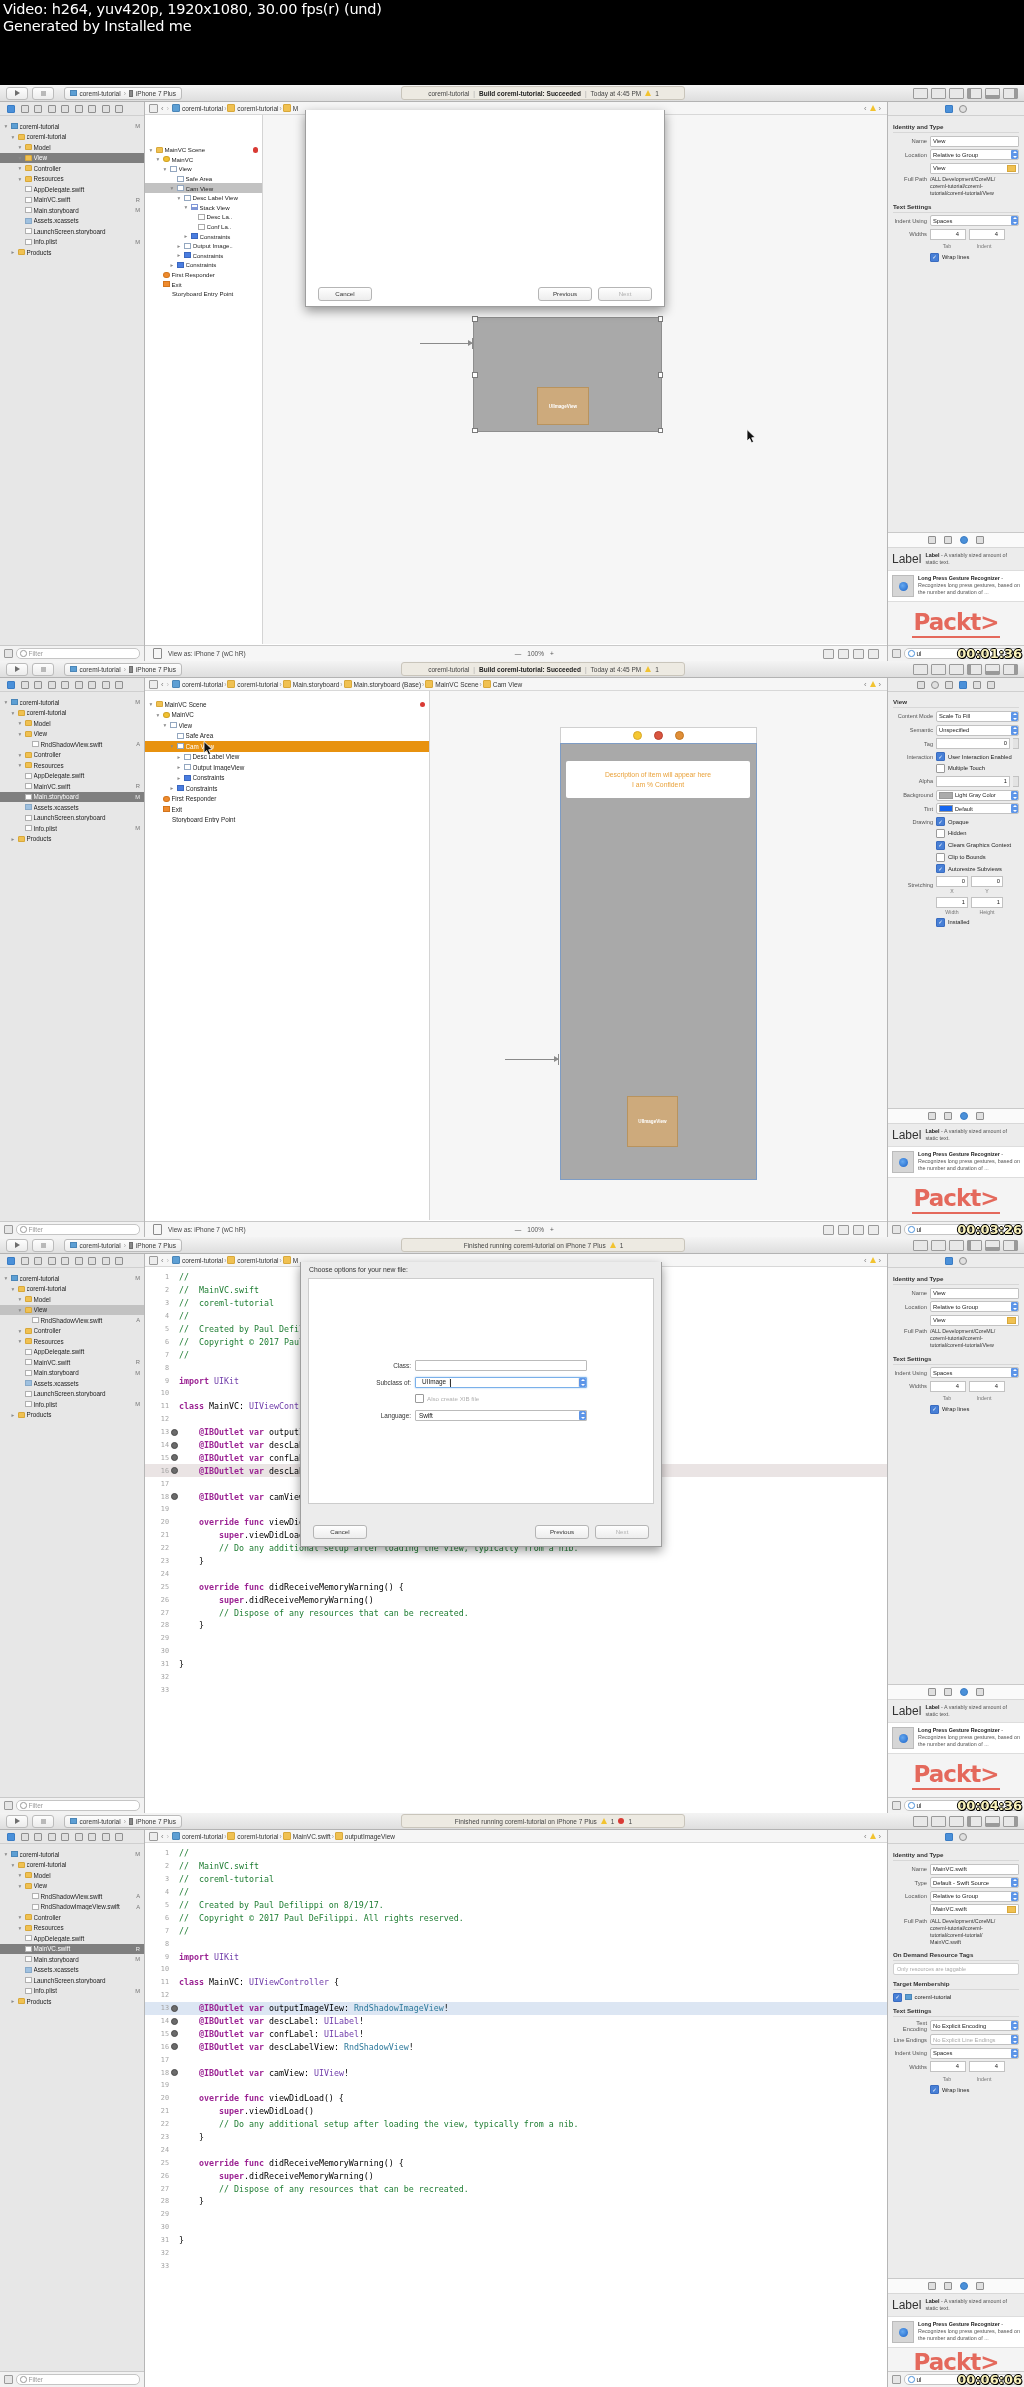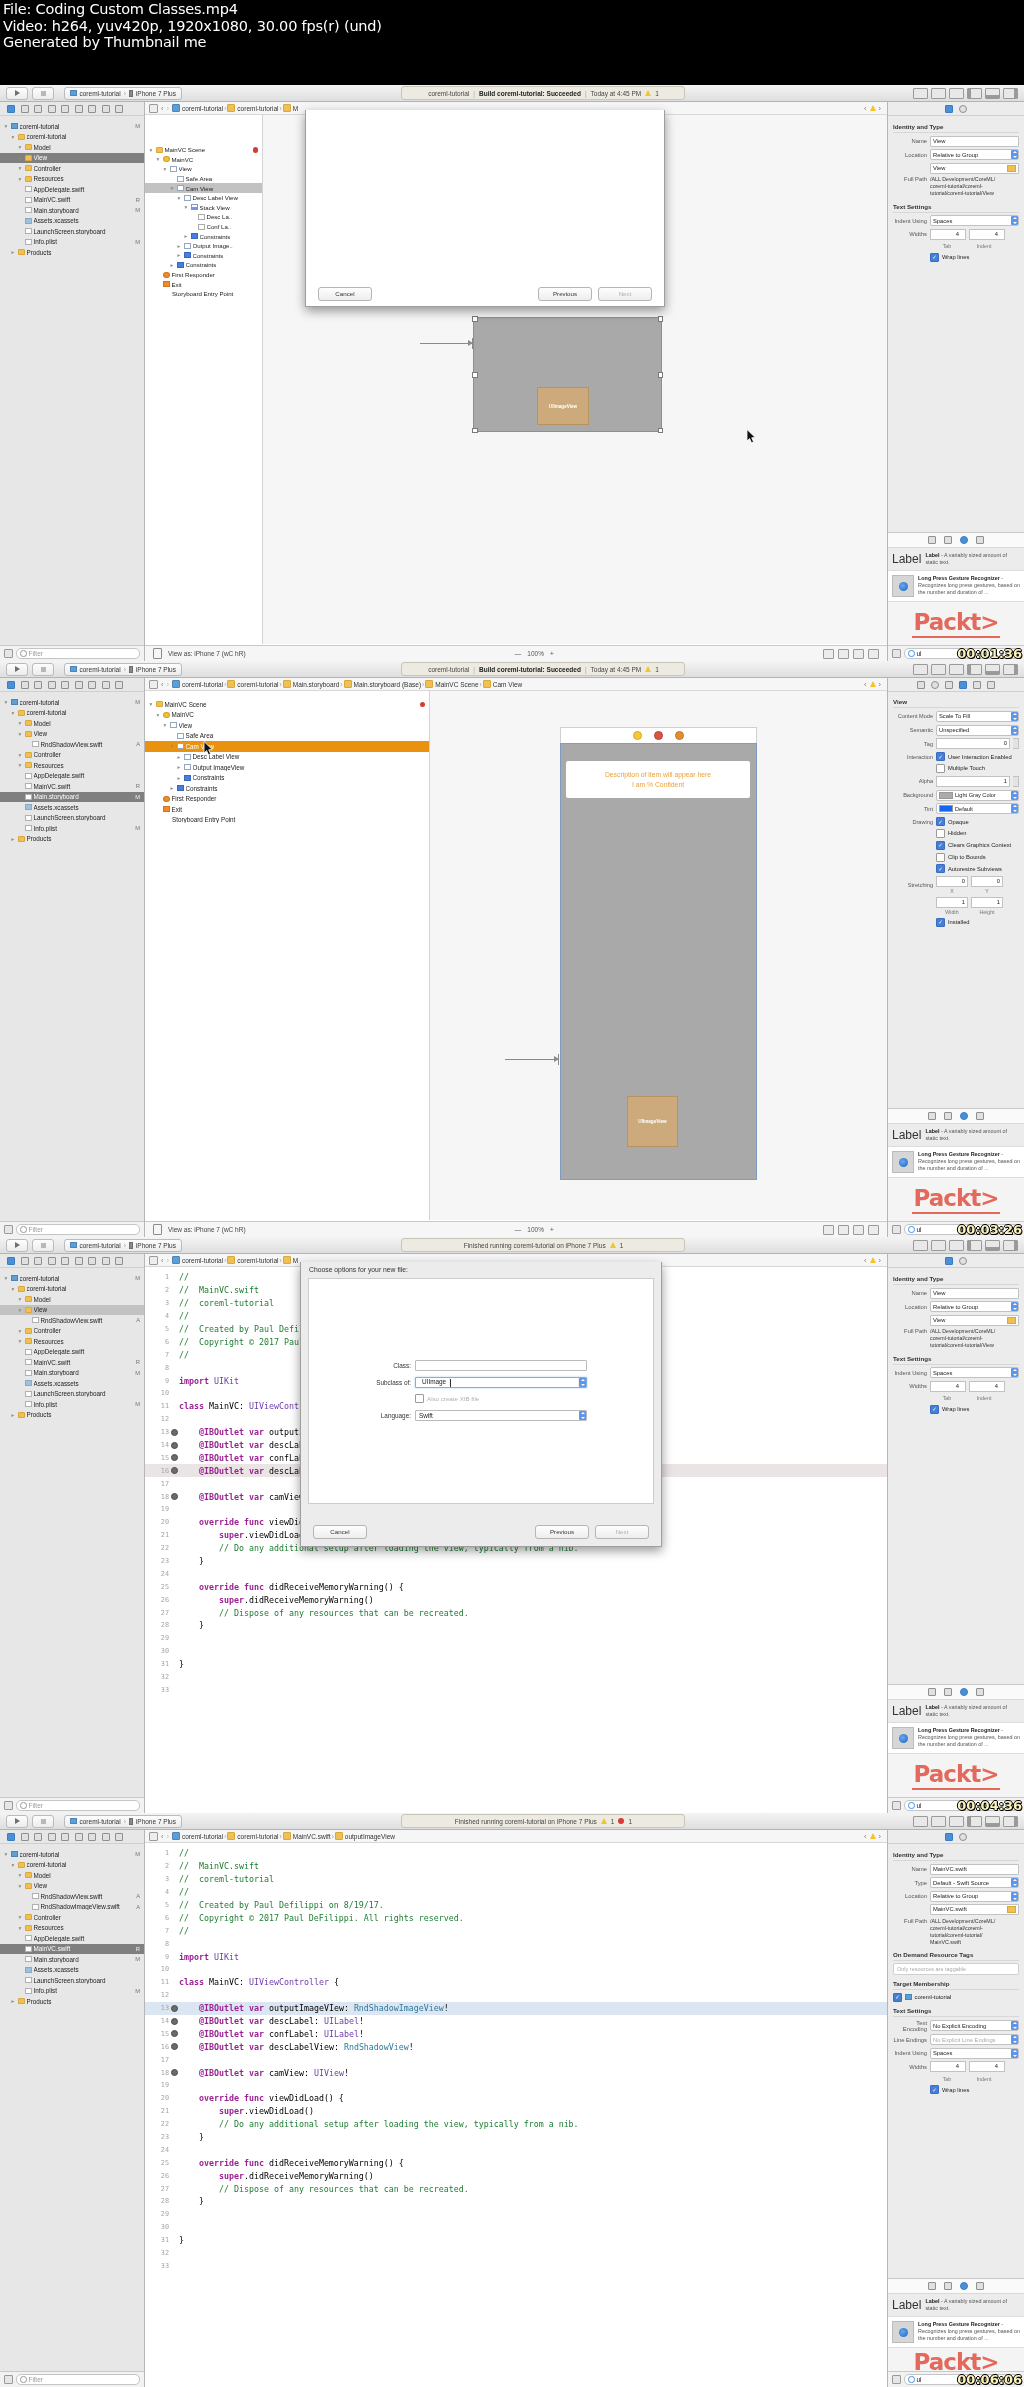--- a/index.html
+++ b/index.html
@@ -187,23 +187,22 @@
   .phone-body{position:absolute;left:0;right:0;top:16px;bottom:0;background:#a9a9a9;border:1px solid #7e9cc4;}
   .desc-panel{position:absolute;left:5px;right:6px;top:17px;height:37px;background:#fff;border-radius:2px;display:flex;flex-direction:column;align-items:center;justify-content:center;gap:3px;color:#e9a23b;font-size:6.8px;}
   
   .cursor{position:absolute;z-index:60;}
   .ts{position:absolute;right:2px;bottom:0;z-index:70;font-family:"DejaVu Sans",sans-serif;font-weight:bold;font-size:13px;color:#faf3bc;text-shadow:1px 0 0 #000,-1px 0 0 #000,0 1px 0 #000,0 -1px 0 #000,1px 1px 0 #000;}
 </style>
 </head>
 <body>
 
 <div class="meta">
-    <div class="tline">File: Coding Custom Classes.mp4</div>
     <div class="tline">Video: h264, yuv420p, 1920x1080, 30.00 fps(r) (und)</div>
-    <div class="tline">Generated by Thumbnail me</div>
+    <div class="tline">Generated by Installed me</div>
   </div>
 
 <section class="shot">
   <div class="toolbar">
     <span class="tbtn">
         <span class="play-g"></span>
       </span>
     <span class="tbtn">
         <span class="stop-g"></span>
       </span>

